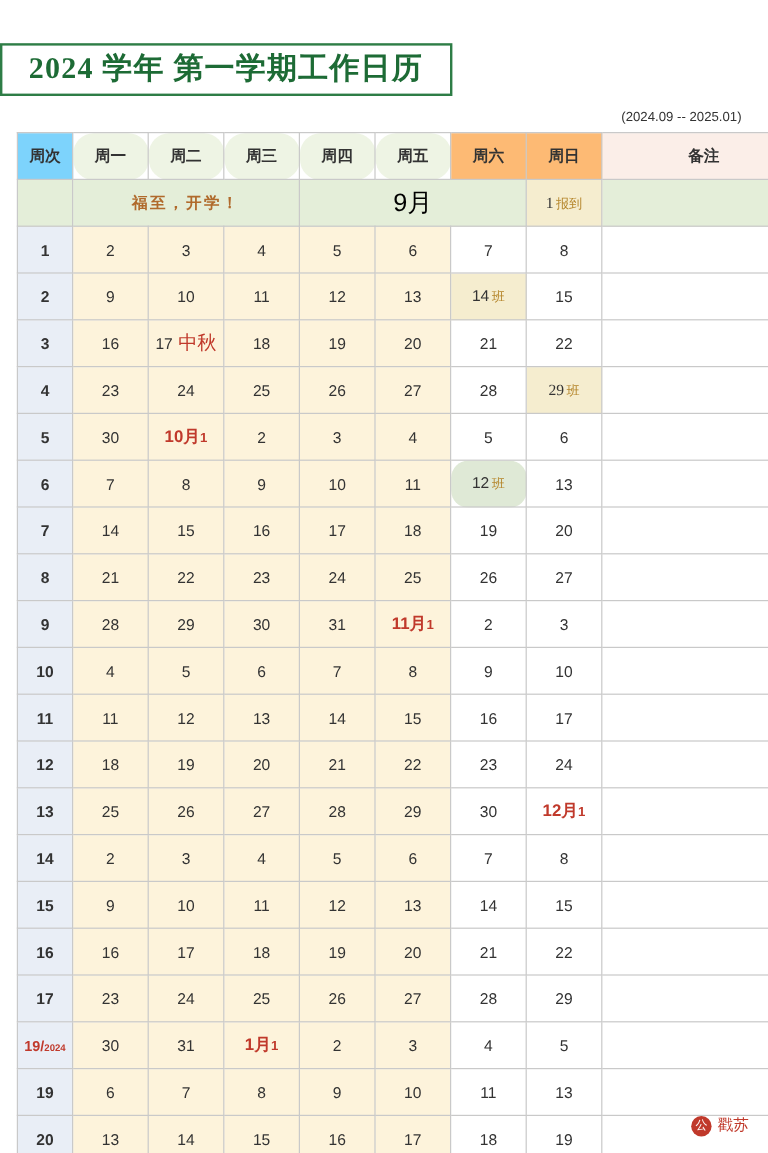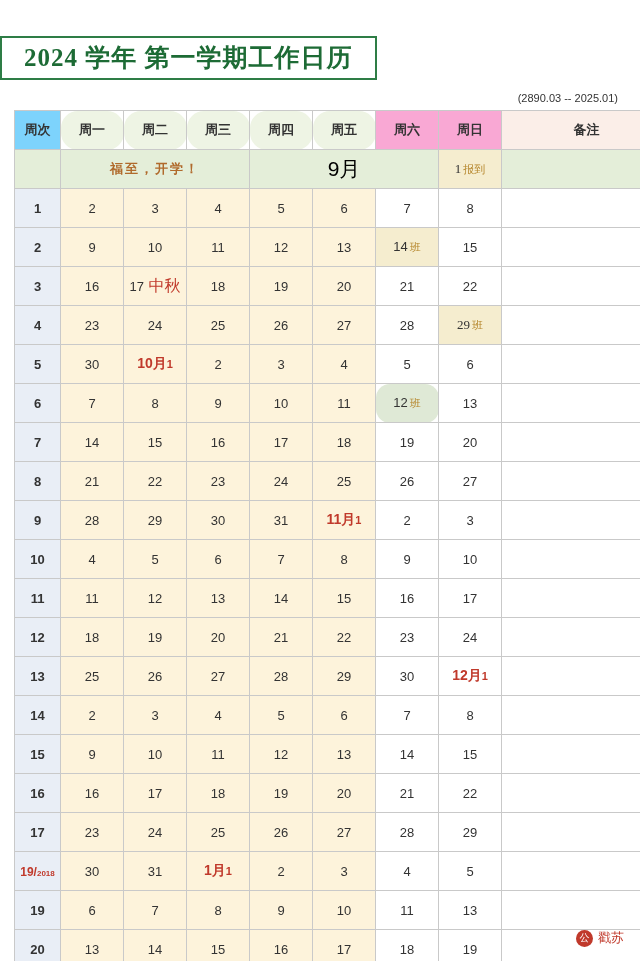--- a/index.html
+++ b/index.html
@@ -48,21 +48,21 @@
     color:#333;
     padding:0;
   }
   thead th{
     font-size:14px;
     font-weight:bold;
     height:34px;
   }
   .c-wk{background:#7dd3fc;}
   .c-d1,.c-d2,.c-d3,.c-d4,.c-d5{background:#eef4e4;border-radius:17px;}
-  .c-sat,.c-sun{background:#f9a8d4;}
+  .c-sat,.c-sun{background:#fdba74;}
   .c-note{background:#fbeee8;}
   col.w-wk{width:46px;}
   col.w-day{width:63px;}
   col.w-note{width:170px;}
 
   
   td.wk{background:#e9eef6;font-weight:bold;font-size:13px;}
   td.wd{background:#fdf3db;}
   td.we{background:#ffffff;color:#666;}
   td.note{background:#ffffff;}
@@ -97,21 +97,21 @@
     background:#c0392b;color:#fff;font-size:10px;
     display:flex;align-items:center;justify-content:center;
   }
 </style>
 </head>
 <body>
 
 <div class="title-wrap">
   <div class="title">2024 学年  第一学期工作日历</div>
 </div>
-<div class="subtitle">(2890.03 -- 2025.01)</div>
+<div class="subtitle">(2024.09 -- 2025.01)</div>
 
 <table class="cal">
   <colgroup>
     <col class="w-wk">
       <col class="w-day">
       <col class="w-day">
       <col class="w-day">
       <col class="w-day">
     <col class="w-day">
       <col class="w-day">
@@ -326,21 +326,21 @@
         <td class="wd"><span class="cell-inner">23</span></td>
         <td class="wd"><span class="cell-inner">24</span></td>
         <td class="wd"><span class="cell-inner">25</span></td>
         <td class="wd"><span class="cell-inner">26</span></td>
         <td class="wd"><span class="cell-inner">27</span></td>
         <td class="we"><span class="cell-inner">28</span></td>
         <td class="we"><span class="cell-inner">29</span></td>
         <td class="note"></td>
       </tr>
       <tr>
-        <td class="wk"><span class="wk-special">19/<small>2018</small></span></td>
+        <td class="wk"><span class="wk-special">19/<small>2024</small></span></td>
         <td class="wd"><span class="cell-inner">30</span></td>
         <td class="wd"><span class="cell-inner">31</span></td>
         <td class="wd"><span class="cell-inner hl-month">1月<small>1</small></span></td>
         <td class="wd"><span class="cell-inner">2</span></td>
         <td class="wd"><span class="cell-inner">3</span></td>
         <td class="we"><span class="cell-inner">4</span></td>
         <td class="we"><span class="cell-inner">5</span></td>
         <td class="note"></td>
       </tr>
       <tr>

